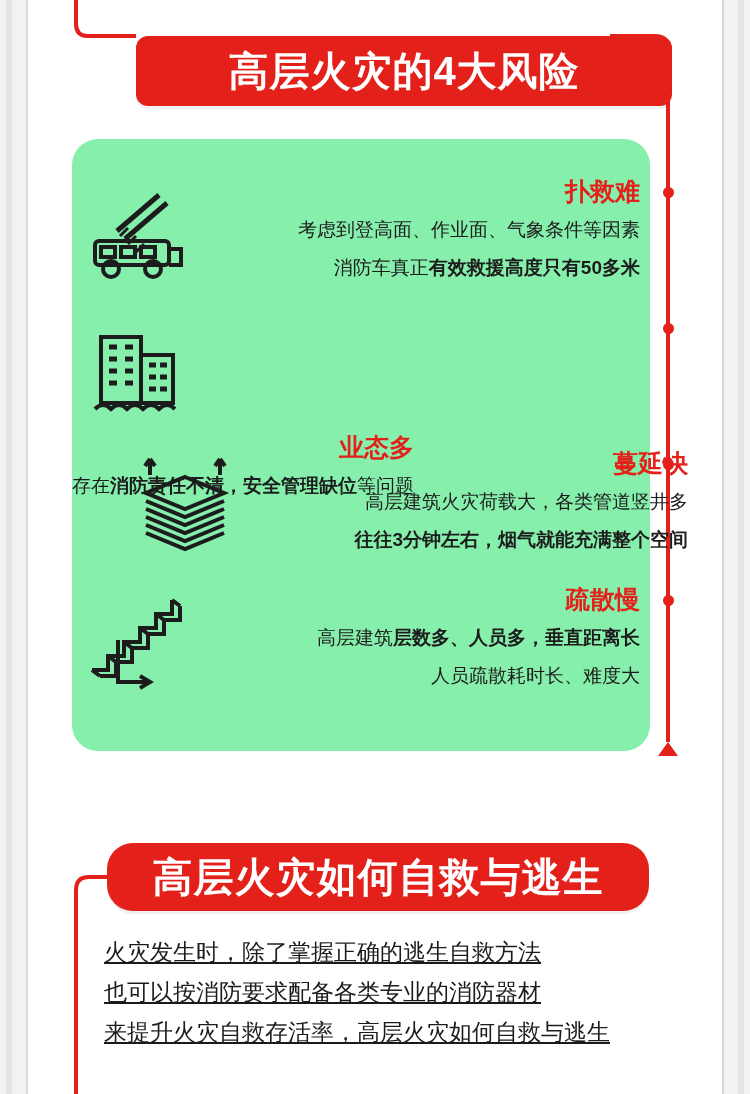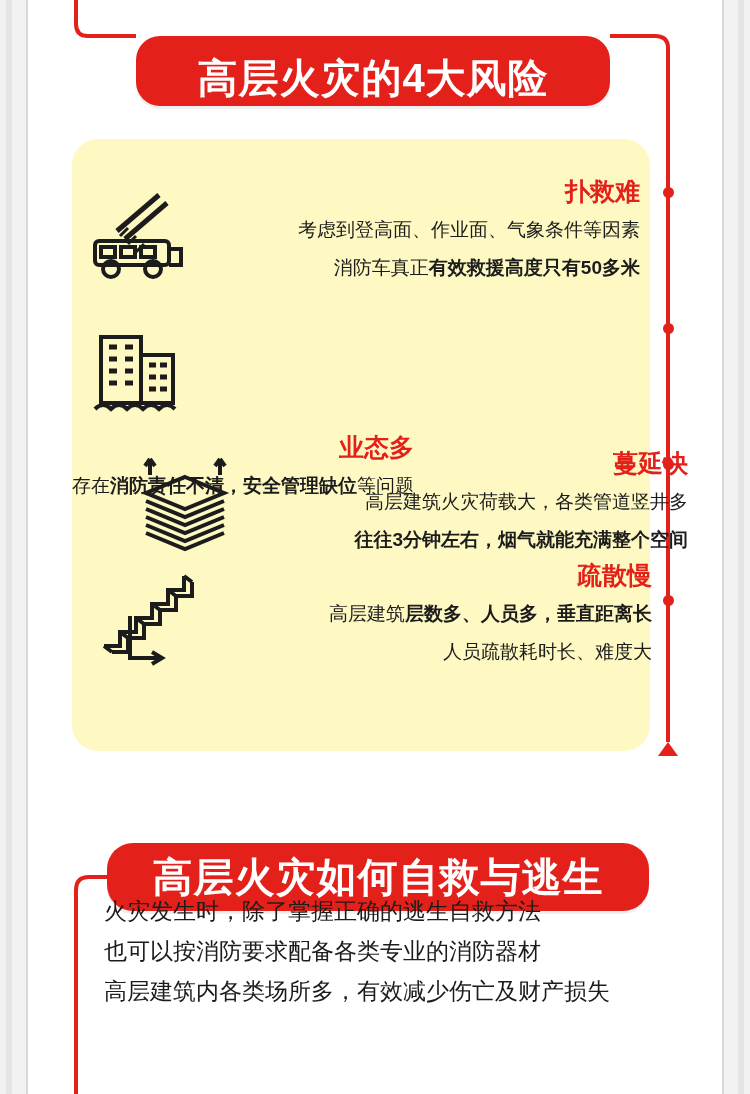--- a/index.html
+++ b/index.html
@@ -63,57 +63,56 @@
     font-weight: bold;
     letter-spacing: 1px;
     display: flex;
     align-items: center;
     justify-content: center;
     box-shadow: 0 3px 0 rgba(0,0,0,0.06);
   }
   #banner-risks {
     left: 136px;
     top: 36px;
-    width: 474px;
+    width: 536px;
     height: 70px;
-    border-radius: 24px;
+    border-radius: 12px;
     font-size: 40px;
-    align-items: flex-end;
   }
   #banner-escape {
     left: 107px;
     top: 843px;
     width: 542px;
     height: 68px;
     border-radius: 26px;
     font-size: 40px;
   }
 
   
   #risk-card {
     position: absolute;
     left: 72px;
     top: 139px;
     width: 578px;
     height: 612px;
-    background: #fef9c3;
+    background: #86efac;
     border-radius: 26px;
   }
 
   .risk-row {
     position: absolute;
     left: 0;
     width: 578px;
     display: flex;
     align-items: flex-start;
   }
   #risk-row-0 { top: 36px; }
   #risk-row-1 { top: 172px; flex-direction: column; }
   #risk-row-2 { top: 308px; margin-left: 48px; }
-  #risk-row-3 { top: 420px; padding-left: 12px; }
+  #risk-row-3 { top: 444px; }
 
   .risk-icon {
     width: 130px;
     min-width: 130px;
     height: 120px;
     display: flex;
     align-items: center;
     justify-content: center;
   }
   .risk-text {
@@ -133,22 +132,23 @@
     line-height: 38px;
     color: #1c1c1c;
     white-space: nowrap;
   }
   .risk-line b { font-weight: bold; }
 
   
   #escape-body {
     position: absolute;
     left: 104px;
-    top: 891px;
+    top: 932px;
     width: 560px;
+    text-decoration: underline;
   }
   #escape-body .p-line {
     font-size: 23px;
     line-height: 40px;
     color: #1c1c1c;
     white-space: nowrap;
   }
 
   
   .dot {
@@ -275,14 +275,14 @@
 
 </div>
 
 <div class="banner" id="banner-escape">
   <span>高层火灾如何自救与逃生</span>
 </div>
 
 <div id="escape-body">
   <div class="p-line">火灾发生时，除了掌握正确的逃生自救方法</div>
   <div class="p-line">也可以按消防要求配备各类专业的消防器材</div>
-  <div class="p-line">高层建筑内各类场所多，有效减少伤亡及财产损失</div>
+  <div class="p-line">来提升火灾自救存活率，高层火灾如何自救与逃生</div>
 </div>
 
 </body></html>

